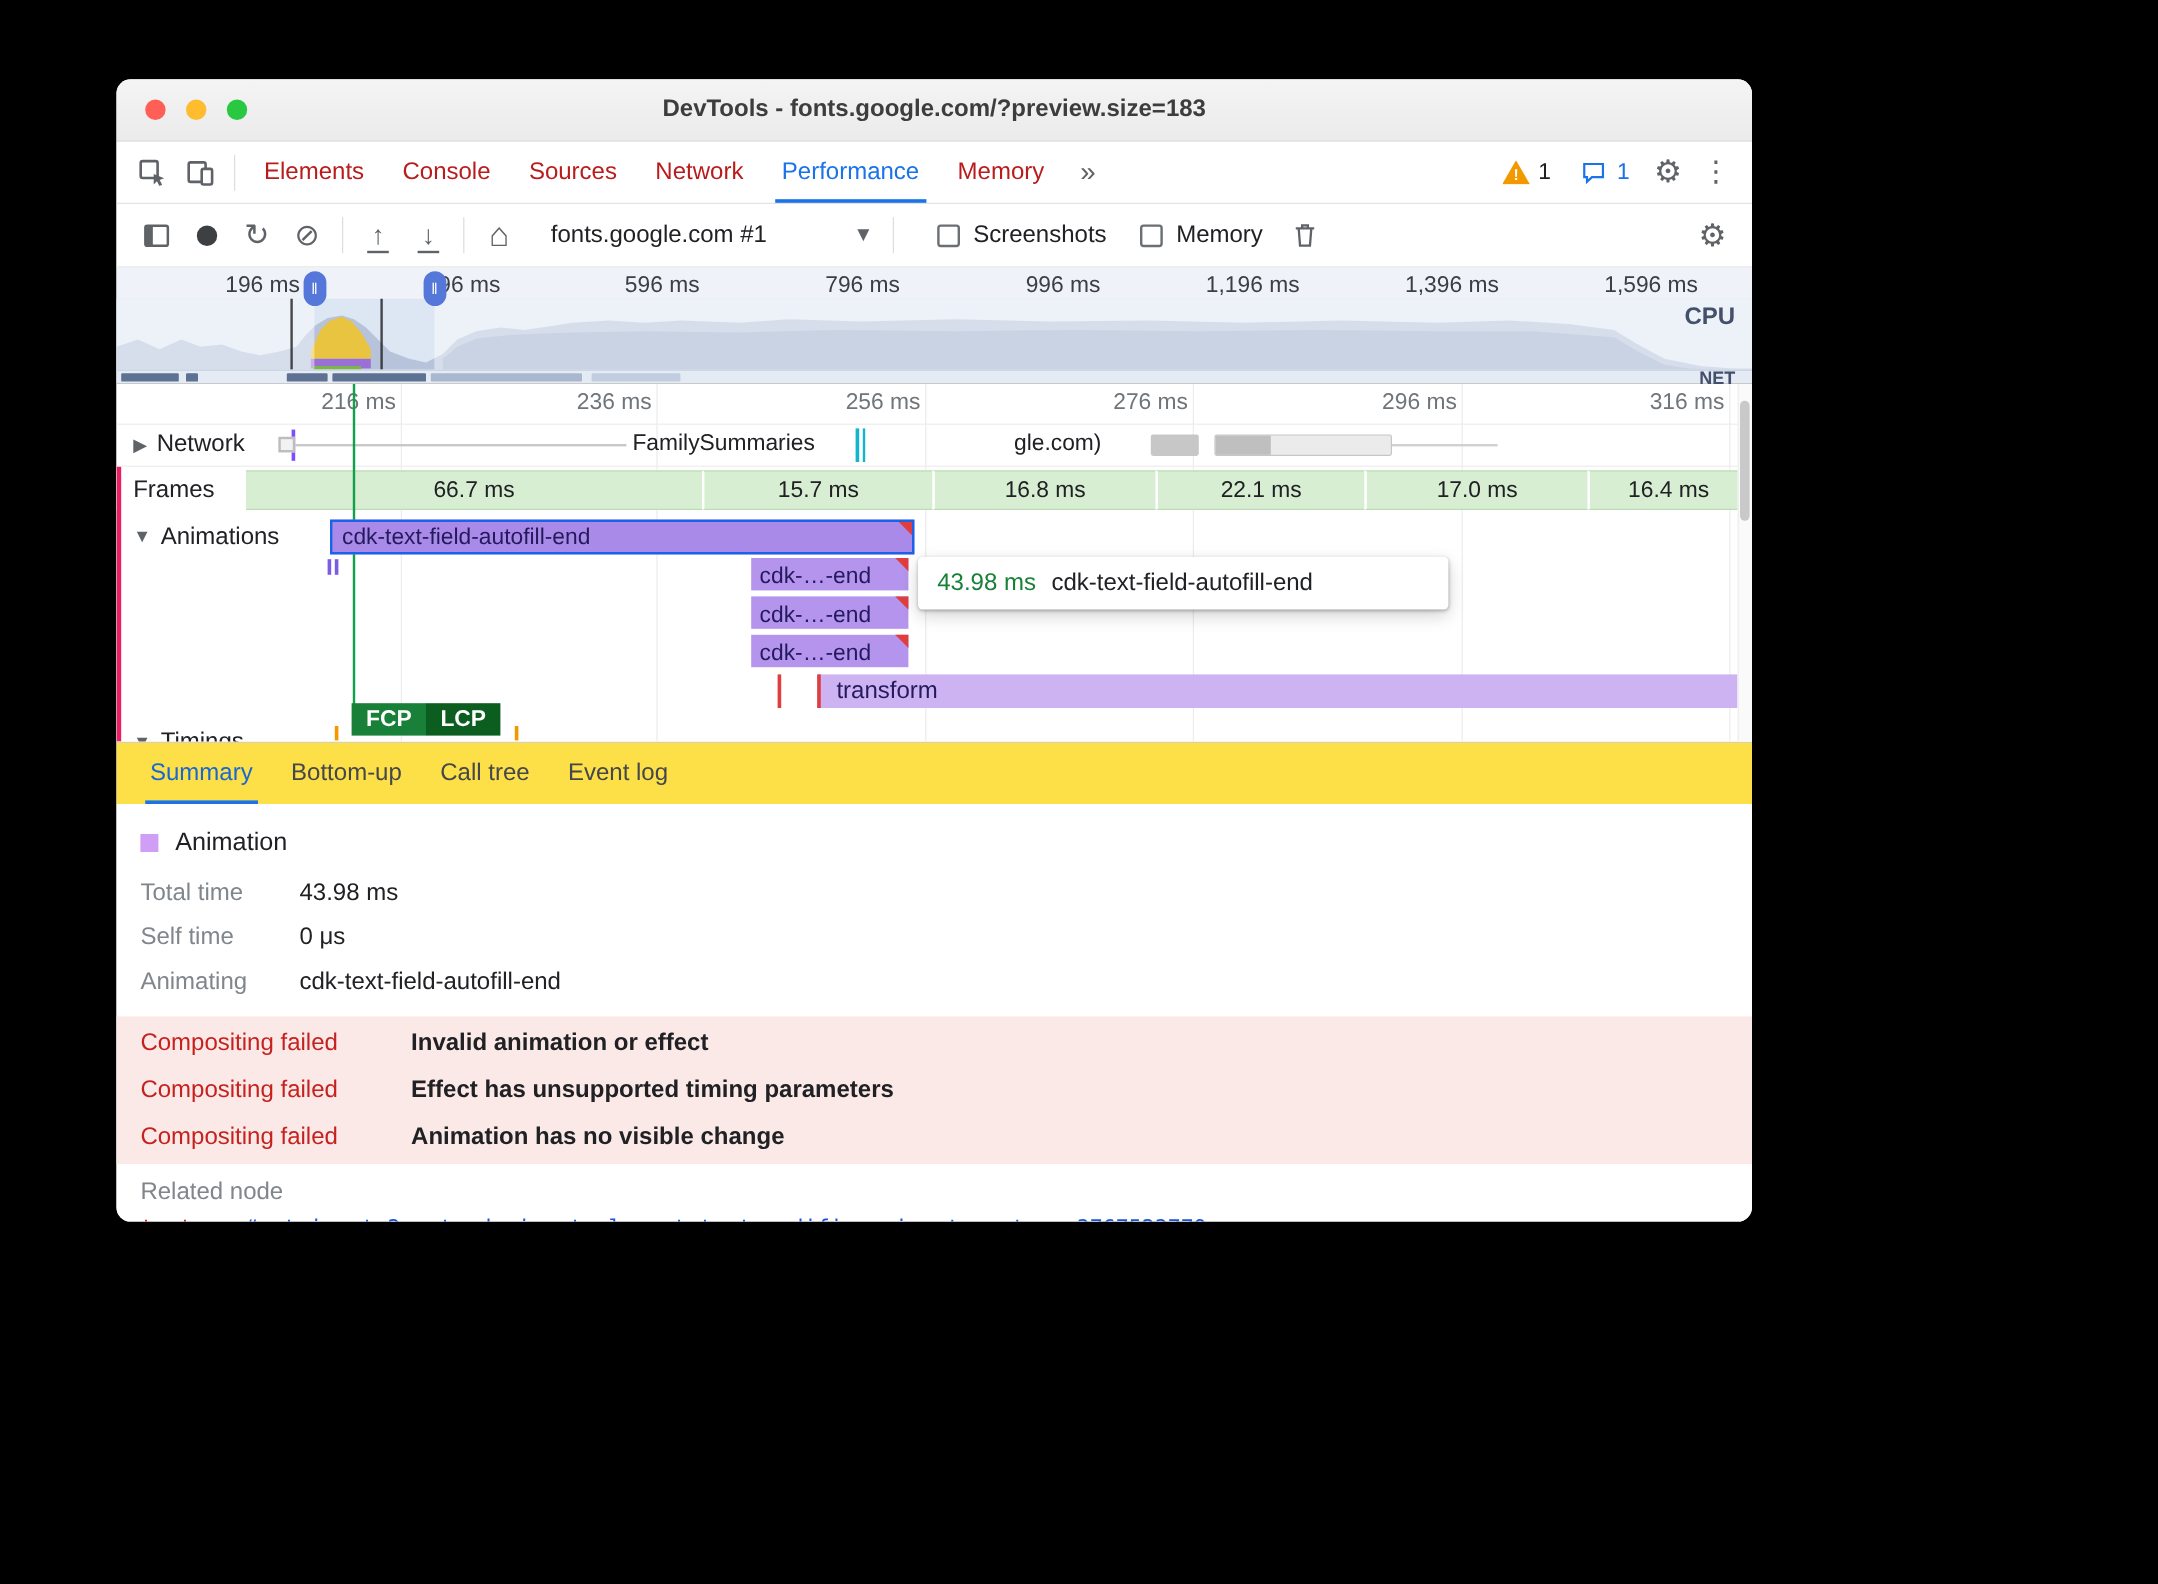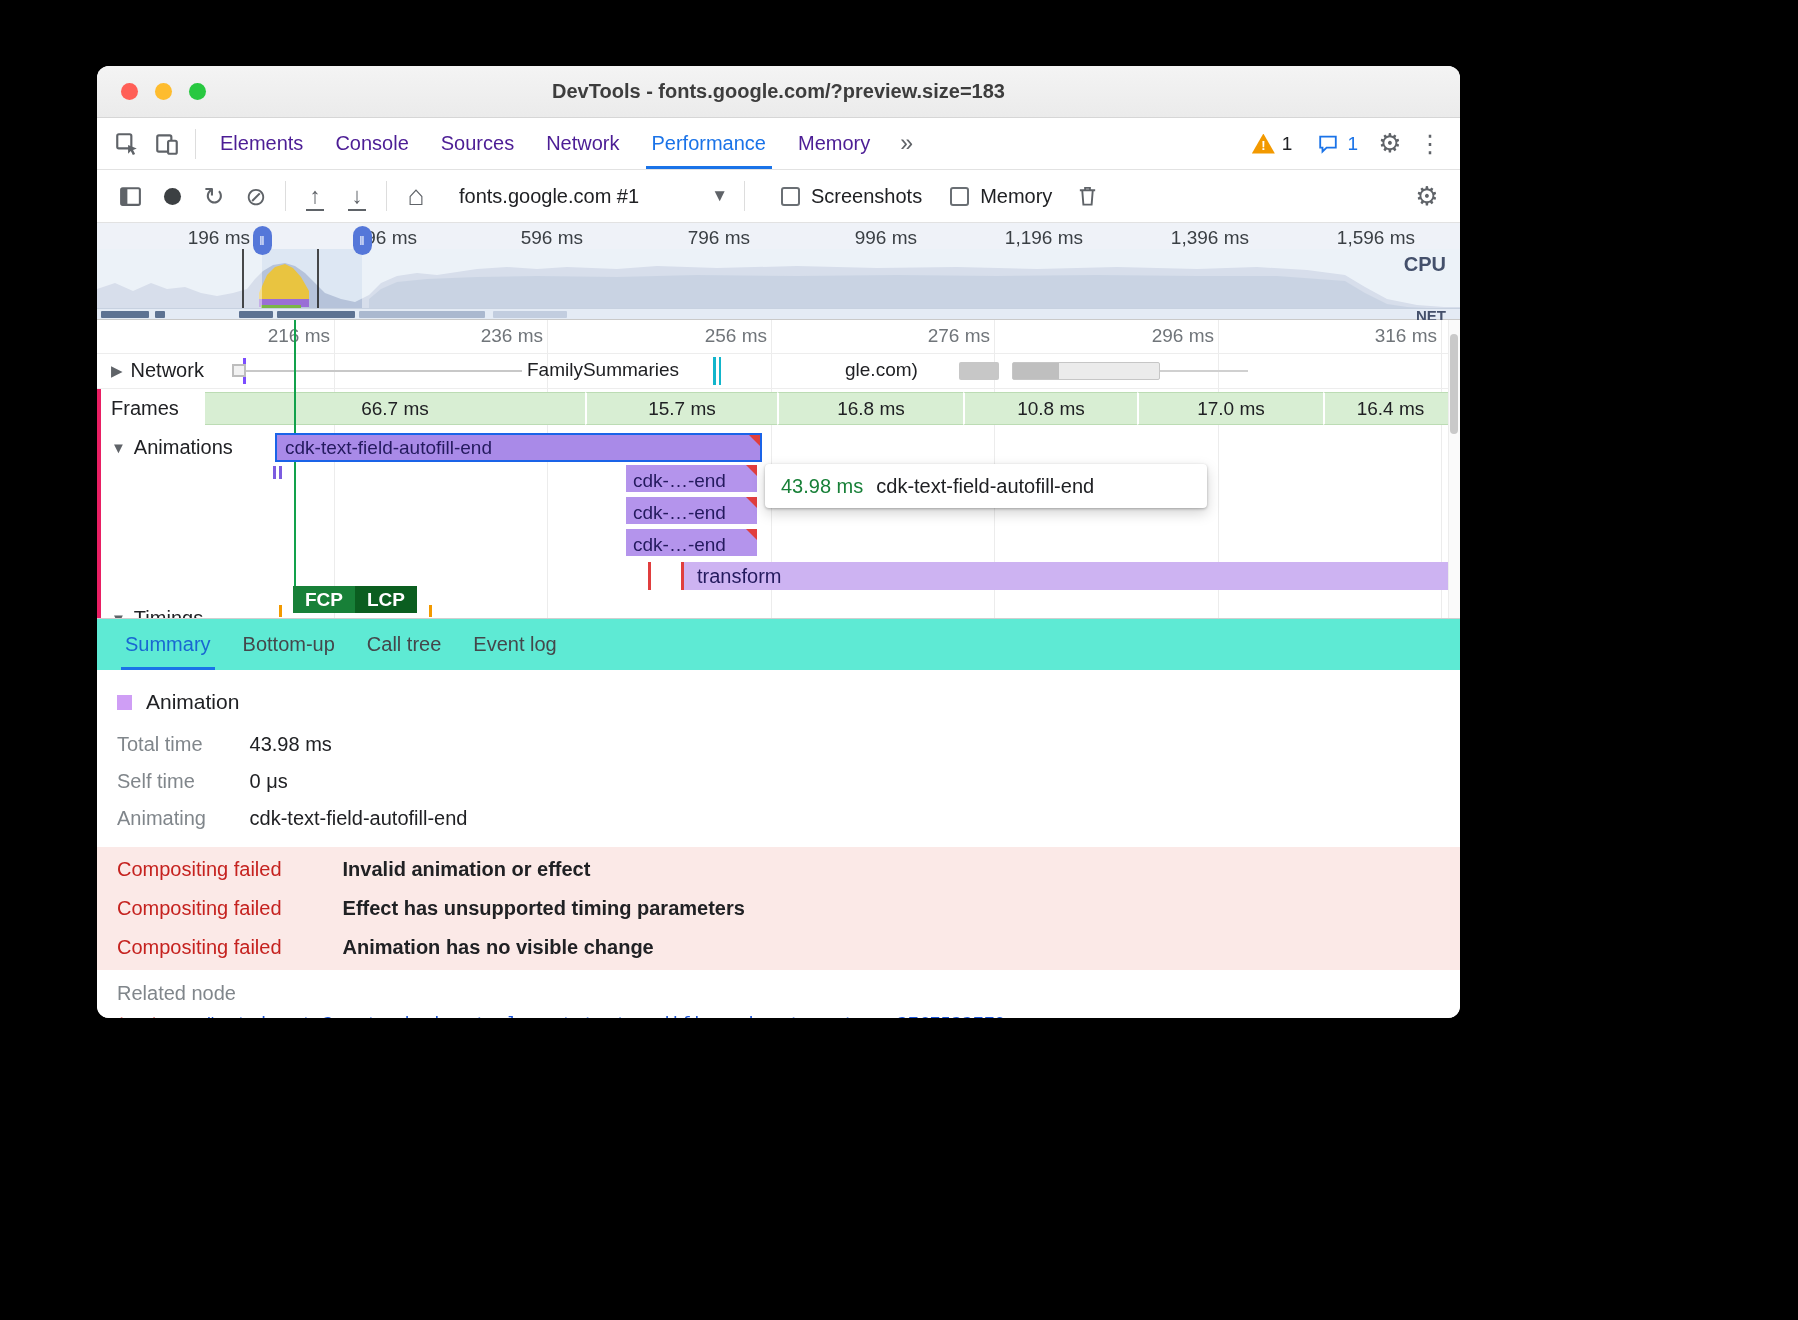--- a/index.html
+++ b/index.html
@@ -11,21 +11,21 @@
   .titlebar{height:52px;background:linear-gradient(#f4f4f4,#ebebeb);border-bottom:1px solid #d6d6d6;position:relative;display:flex;align-items:center;justify-content:center;}
   .lights{position:absolute;left:24px;top:0;height:100%;display:flex;align-items:center;gap:17px;}
   .light{width:17px;height:17px;border-radius:50%;}
   .light.red{background:#ff5f57}.light.yellow{background:#febc2e}.light.green{background:#28c840}
   .win-title{font-size:20px;font-weight:700;color:#3d3d3d;}
 
   
   .tabbar{height:52px;display:flex;align-items:center;background:#fff;border-bottom:1px solid #e2e2e2;padding:0 10px;color:#5f6368;}
   .icon-btn{width:40px;height:40px;display:flex;align-items:center;justify-content:center;color:#5f6368;flex:0 0 auto;}
   .vsep{width:1px;height:30px;background:#ddd;margin:0 8px;flex:0 0 auto;}
-  .tab{padding:0 16px;height:100%;display:flex;align-items:center;font-size:20px;color:#4c1d95;position:relative;flex:0 0 auto;}
+  .tab{padding:0 16px;height:100%;display:flex;align-items:center;font-size:20px;color:#b91c1c;position:relative;flex:0 0 auto;}
   .tab.active{color:#1a73e8;}
   .tab.active::after{content:"";position:absolute;left:10px;right:10px;bottom:0;height:3px;background:#1a73e8;}
   .more-tabs{font-size:23px;color:#5f6368;padding:0 14px;}
   .flex-spacer{flex:1;}
   .count-badge{display:flex;align-items:center;gap:7px;margin:0 12px;font-size:19px;}
   .warn-tri{position:relative;width:23px;height:20px;background:#f29900;clip-path:polygon(50% 0,100% 100%,0 100%);}
   .warn-tri i{position:absolute;left:0;right:0;bottom:1px;font-style:normal;color:#fff;font-size:13px;font-weight:700;text-align:center;}
   .warn-num{color:#202124;}
   .msg-num{color:#1a73e8;}
 
@@ -122,21 +122,21 @@
   .marker-badge{position:absolute;top:266px;height:27px;display:flex;align-items:center;padding:0 12px;color:#fff;font-weight:700;font-size:19px;z-index:5;}
   .marker-badge.fcp{left:196px;background:#188038;}
   .marker-badge.lcp{left:258px;background:#0b5e20;}
 
   .row-timings{position:absolute;left:14px;top:287px;display:flex;align-items:center;gap:8px;font-size:20px;color:#202124;}
 
   .tl-scroll{position:absolute;right:0;top:0;width:12px;bottom:0;background:#fafafa;border-left:1px solid #ededed;z-index:9;}
   .tl-thumb{position:absolute;right:2px;top:14px;width:8px;height:100px;background:#c9c9c9;border-radius:4px;}
 
   
-  .bottom-tabs{height:52px;background:#5eead4;border-top:1px solid #cfcfcf;display:flex;align-items:center;padding-left:12px;}
+  .bottom-tabs{height:52px;background:#fde047;border-top:1px solid #cfcfcf;display:flex;align-items:center;padding-left:12px;}
   .btab{padding:0 16px;height:100%;display:flex;align-items:center;font-size:20px;color:#44474b;position:relative;}
   .btab.active{color:#1967d2;}
   .btab.active::after{content:"";position:absolute;left:12px;right:12px;bottom:0;height:3px;background:#1a73e8;}
 
   .summary{background:#fff;height:352px;padding-top:12px;font-size:20px;color:#202124;}
   .legend-row{display:flex;align-items:center;gap:14px;padding:8px 0 12px 20px;}
   .swatch{width:15px;height:15px;background:#cf9ef5;}
   .legend-title{font-size:21px;color:#202124;}
   .srow{padding:7px 0 7px 20px;}
   .slabel{display:inline-block;width:127px;color:#80868b;}
@@ -337,21 +337,21 @@
           <div class="frame-seg s1">
               <span>66.7 ms</span>
             </div>
           <div class="frame-seg s2">
               <span>15.7 ms</span>
             </div>
           <div class="frame-seg s3">
               <span>16.8 ms</span>
             </div>
           <div class="frame-seg s4">
-              <span>10.8 ms</span>
+              <span>22.1 ms</span>
             </div>
           <div class="frame-seg s5">
               <span>17.0 ms</span>
             </div>
           <div class="frame-seg s6">
               <span>16.4 ms</span>
             </div>
         </div>
         <div class="frames-gutter">Frames</div>
       </div>

